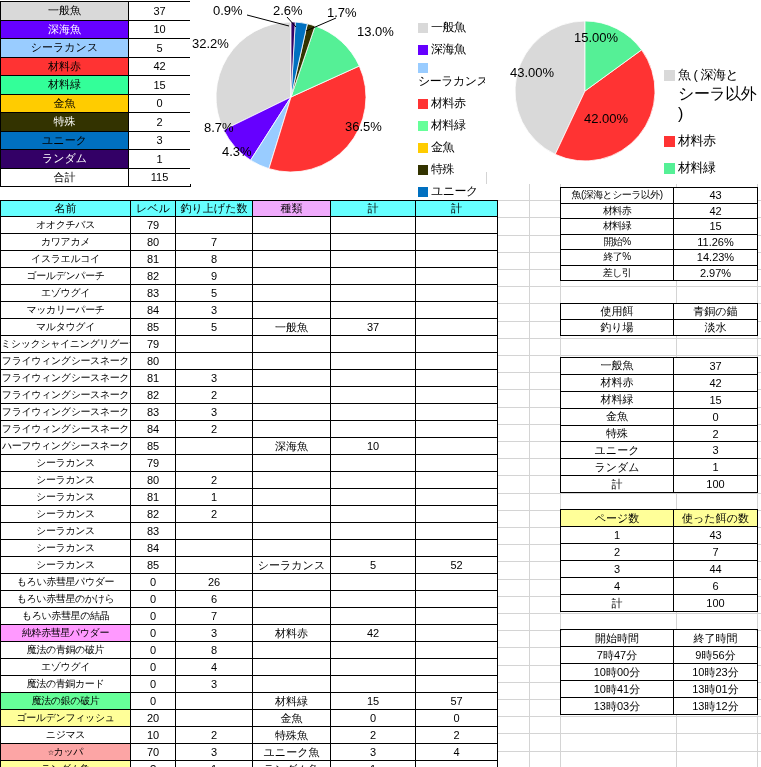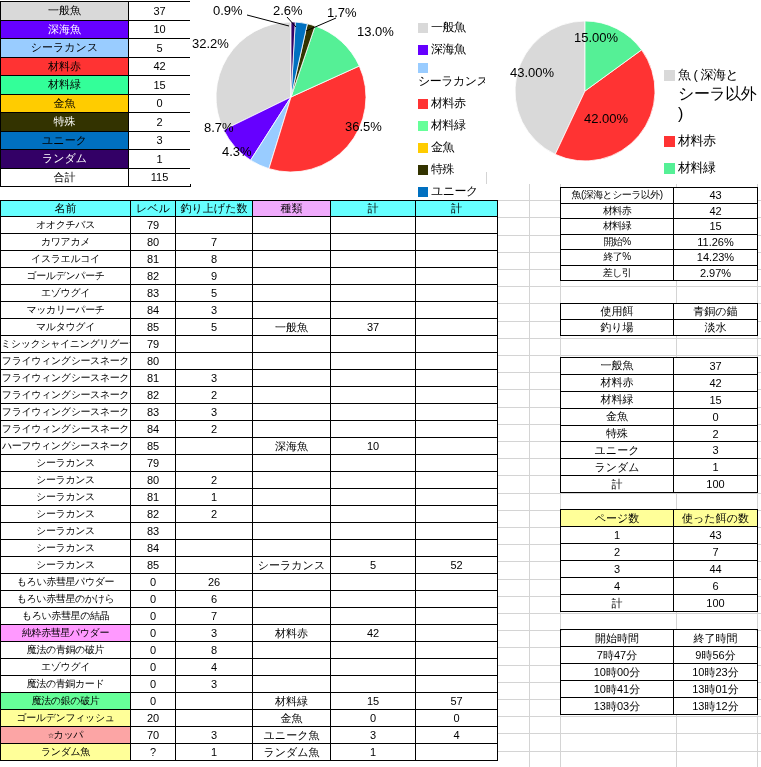--- a/index.html
+++ b/index.html
@@ -448,20 +448,28 @@
       </tr>
       <tr>
         <td class="c-name" style="background: rgb(255, 255, 153);">ゴールデンフィッシュ</td>
         <td>20</td>
         <td></td>
         <td>金魚</td>
         <td>0</td>
         <td>0</td>
       </tr>
       <tr>
+        <td class="c-name">ニジマス</td>
+        <td>10</td>
+        <td>2</td>
+        <td>特殊魚</td>
+        <td>2</td>
+        <td>2</td>
+      </tr>
+      <tr>
         <td class="c-name" style="background: #fca5a5; font-family: Liberation Mono, monospace;">☆カッパ</td>
         <td>70</td>
         <td>3</td>
         <td>ユニーク魚</td>
         <td>3</td>
         <td>4</td>
       </tr>
       <tr>
         <td class="c-name" style="background: rgb(255, 255, 153);">ランダム魚</td>
         <td>?</td>

